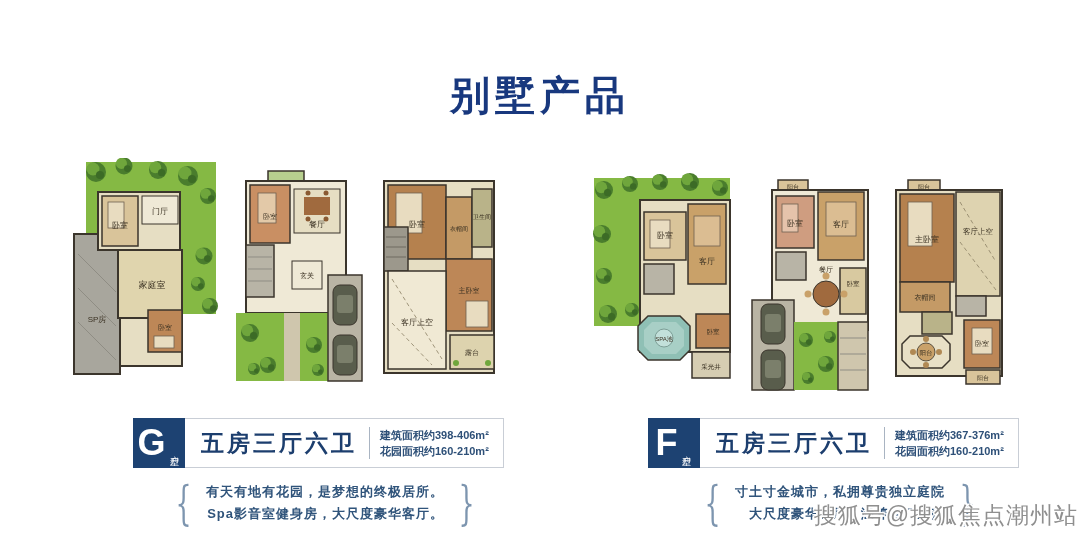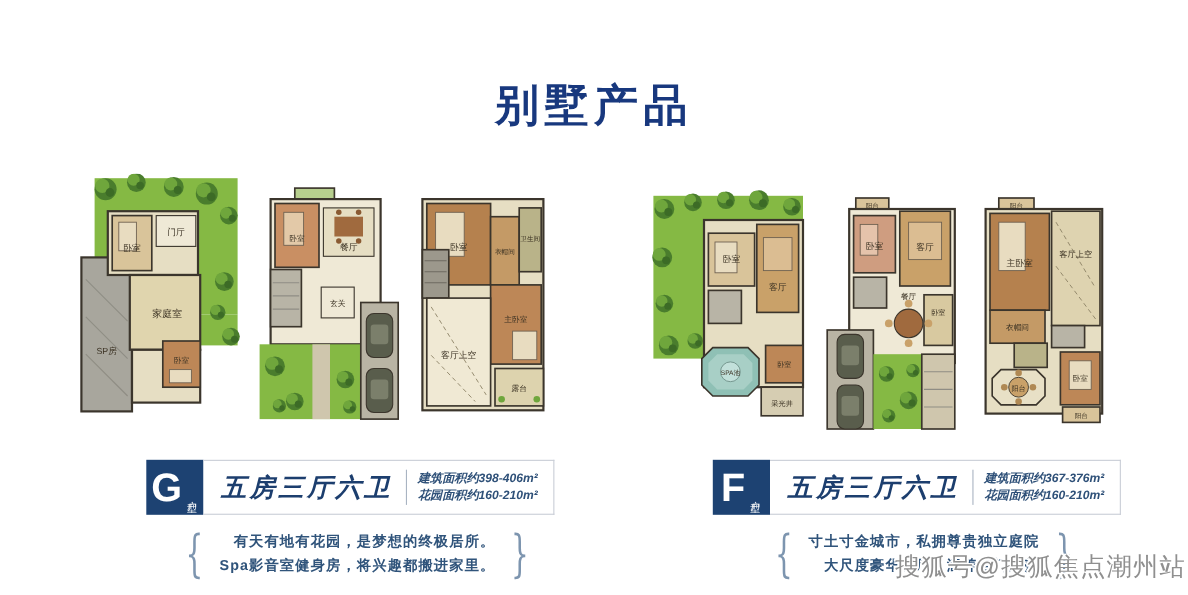--- a/index.html
+++ b/index.html
@@ -12,21 +12,21 @@
   .plan svg{width:100%;height:100%;display:block;}
   .plan text{font-family:"Liberation Sans","DejaVu Sans",sans-serif;fill:#3a3122;}
   
   .badge-row{position:absolute;display:flex;align-items:stretch;height:50px;}
   .badge-square{width:52px;background:#1d4272;color:#ffffff;display:flex;
                 align-items:center;justify-content:center;}
   .badge-letter{font-size:36px;font-weight:700;line-height:1;}
   .badge-suffix{writing-mode:vertical-rl;font-size:9px;letter-spacing:2px;
                 margin-left:2px;margin-top:14px;}
   .info-box{display:flex;align-items:center;background:#ffffff;
-            border:1px solid #c9ced6;border-left:none;font-style:italic;}
+            border:1px solid #c9ced6;border-left:none;}
   .headline{font-size:23px;font-weight:700;color:#1c3e6e;letter-spacing:3px;
             padding:0 12px 0 16px;white-space:nowrap;}
   .vdivider{width:1px;background:#a9b4c2;height:32px;}
   .area-lines{display:flex;flex-direction:column;justify-content:center;
               padding:0 14px 0 10px;font-size:11px;color:#2e5078;line-height:1.5;
               font-weight:600;white-space:nowrap;}
   
   .desc{position:absolute;display:flex;align-items:center;justify-content:center;
         gap:8px;color:#30547b;}
   .desc-lines{text-align:right;font-size:13px;line-height:1.7;letter-spacing:1px;
@@ -185,21 +185,21 @@
           <span>建筑面积约398-406m²</span>
           <span>花园面积约160-210m²</span>
         </span>
       </div>
     </div>
 
     <div class="desc" style="left:125px;top:330px;width:290px;">
       <span class="bracket">{</span>
       <span class="desc-lines">
         <div>有天有地有花园，是梦想的终极居所。</div>
-        <div>Spa影音室健身房，将兴趣都搬进家里。</div>
+        <div>Spa影音室健身房，大尺度豪华客厅。</div>
       </span>
       <span class="bracket">}</span>
     </div>
   </div>
 
   <div class="group" style="left:580px;top:150px;">
 
     <div class="plan" style="left:8px;top:22px;width:148px;height:218px;">
       <svg viewBox="0 0 148 218" preserveAspectRatio="none">
         <g>

